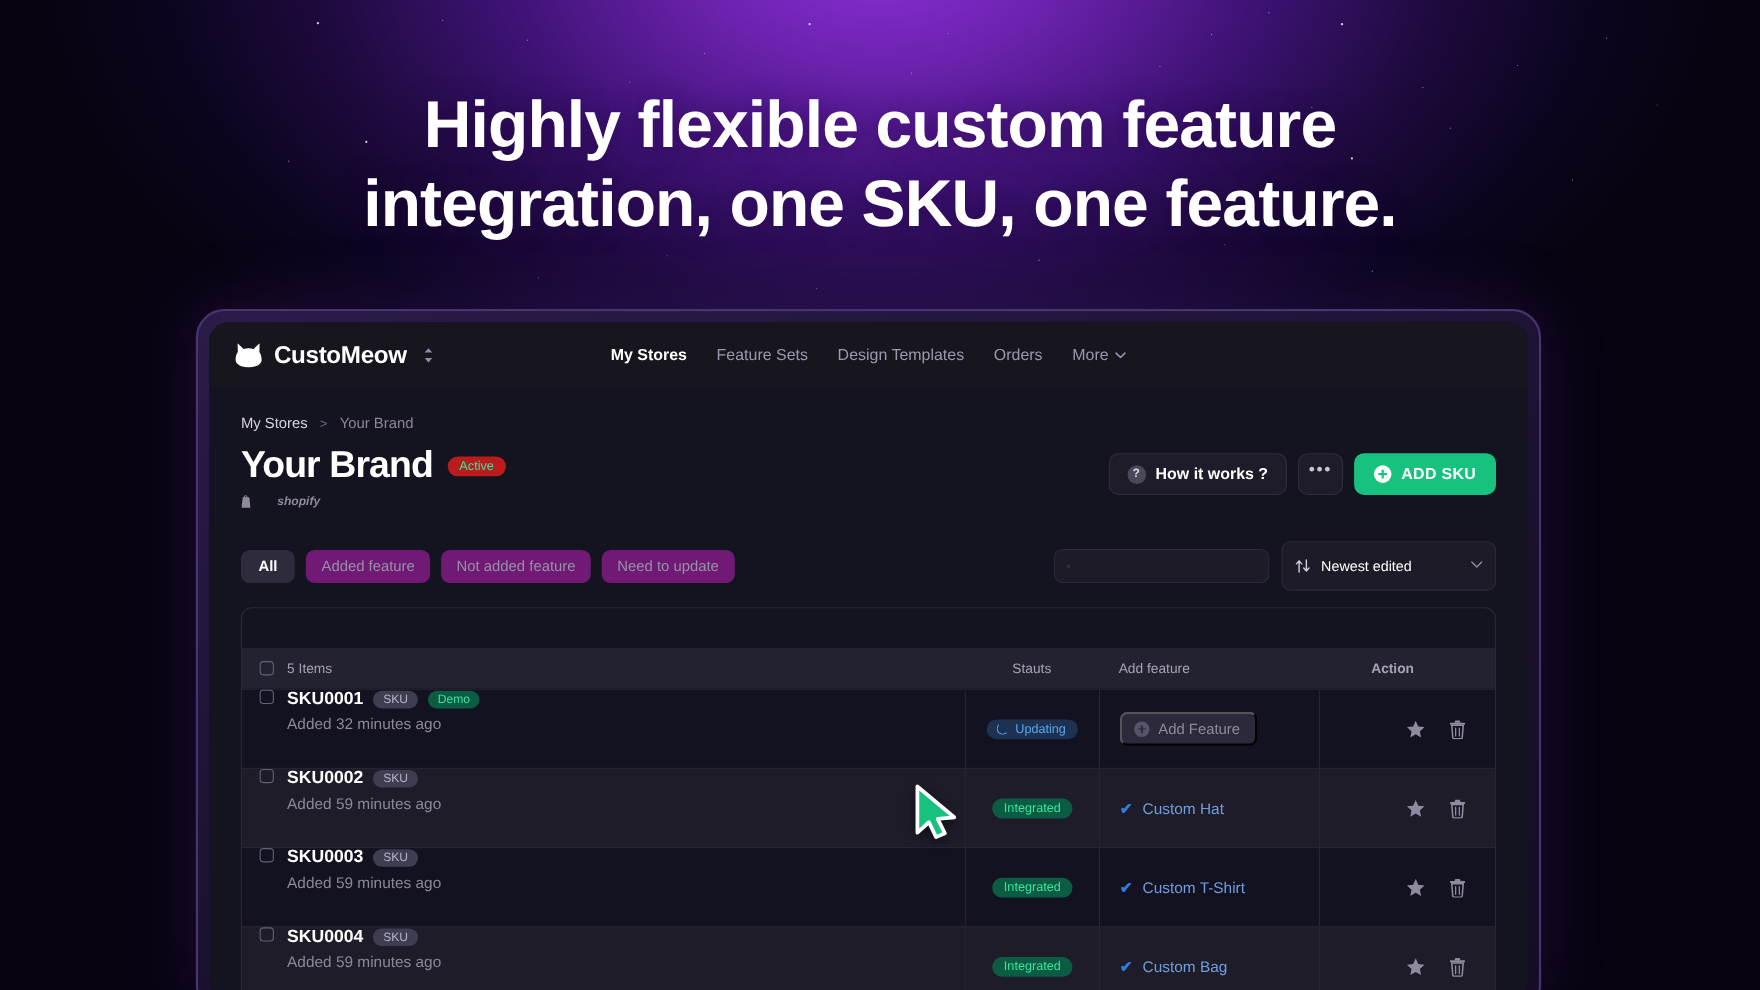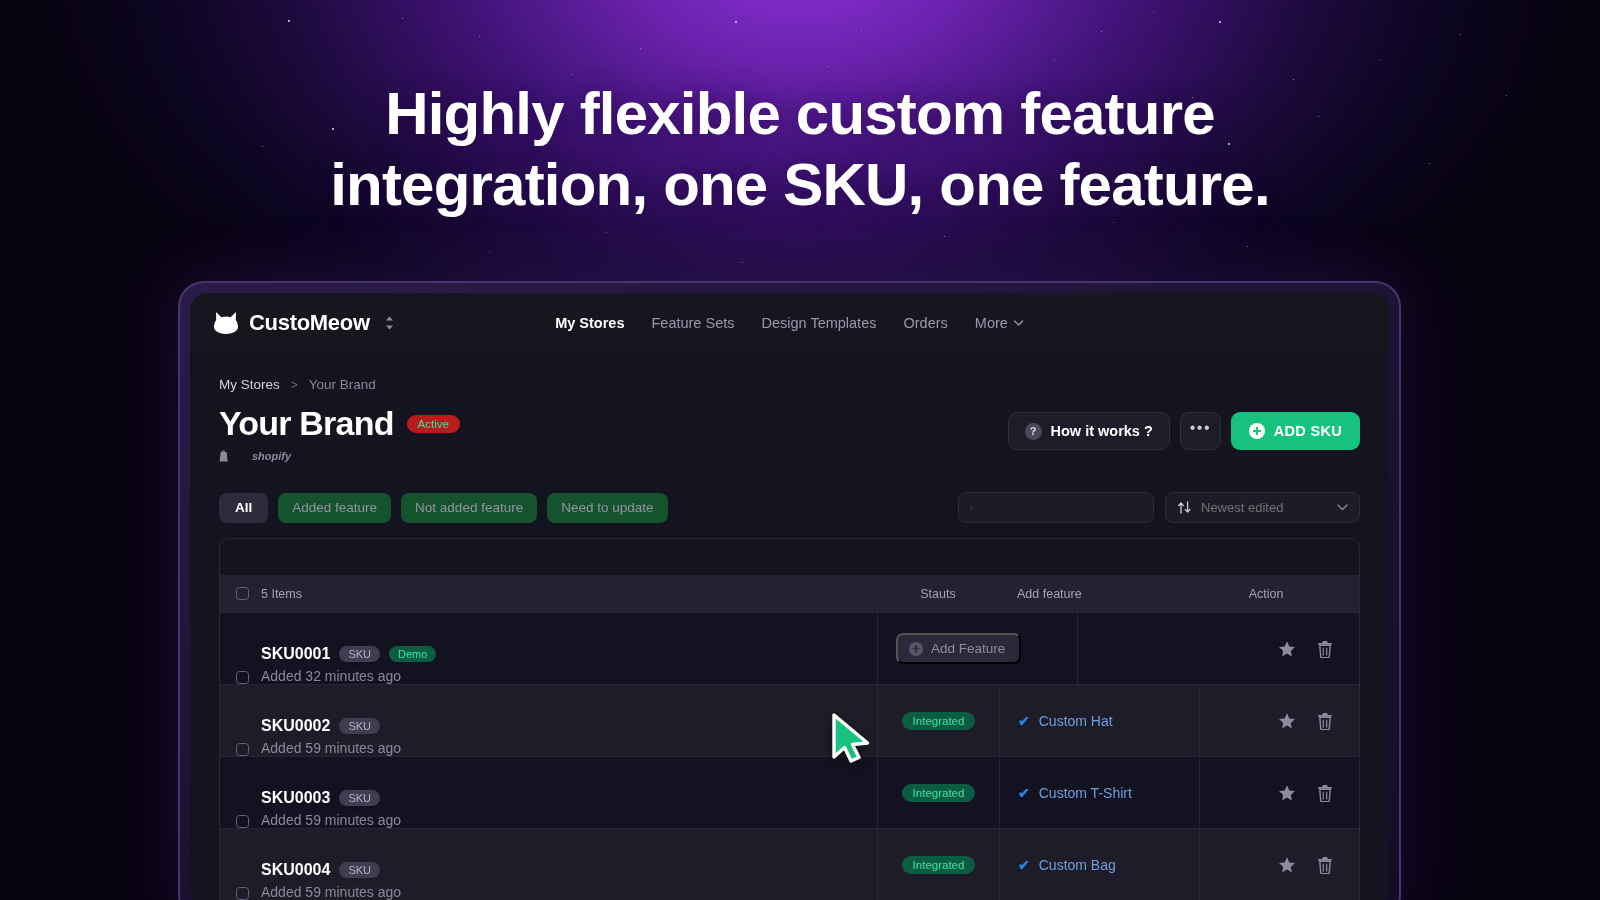--- a/index.html
+++ b/index.html
@@ -168,43 +168,43 @@
     left: 50%; top: 50%; transform: translate(-50%,-50%);
   }
   .plus-circle::before { width: 8px; height: 2px; }
   .plus-circle::after { width: 2px; height: 8px; }
 
   
   .filterrow { display: flex; align-items: center; margin-top: 30px; }
   .chips { display: flex; gap: 10px; }
   .chip {
     height: 30px; border-radius: 8px;
-    background: #14532d; color: #9592a6;
+    background: #701a75; color: #9592a6;
     display: flex; align-items: center; padding: 0 14px;
     font-size: 13.5px;
   }
   .chip.active { background: #2e2c3c; color: #ffffff; font-weight: 700; padding: 0 16px; }
 
   .tools { margin-left: auto; display: flex; align-items: center; gap: 11px; }
   .search {
     width: 196px; height: 31px; border-radius: 8px;
     background: #1c1b27; border: 1px solid #2c2a3a;
     display: flex; align-items: center; padding: 0 11px;
   }
   .search input {
     flex: 1; background: transparent; border: none; outline: none;
     color: #d9d7e4; font-size: 12.5px; margin-left: 8px;
     font-family: "Liberation Sans", sans-serif;
   }
   .search input::placeholder { color: #6a6779; }
   .sortsel {
-    width: 195px; height: 31px; border-radius: 8px;
+    width: 195px; height: 45px; border-radius: 8px;
     background: #1c1b27; border: 1px solid #2c2a3a;
     display: flex; align-items: center; gap: 9px; padding: 0 11px;
-    color: #737373; font-size: 13px;
+    color: #ffffff; font-size: 13px;
   }
   .sort-arrows { display: flex; color: #cecbdd; font-size: 12px; letter-spacing: -2px; }
   .chev { margin-left: auto; color: #8d8a9e; font-size: 10px; }
 
   
   .table {
     margin-top: 15px;
     border: 1px solid #2a2836;
     border-radius: 10px 10px 0 0;
     overflow: hidden;
@@ -215,30 +215,30 @@
     color: #a5a2b5; font-size: 12.5px; margin-top: 36px;
   }
   .cbx {
     width: 13px; height: 13px; border-radius: 3.5px;
     border: 1.4px solid #62607a; background: transparent;
     flex: 0 0 auto;
   }
   .th-items { display: flex; align-items: center; gap: 12px; padding-left: 16px; width: 657px; }
   .th-status { width: 122px; text-align: center; }
   .th-feat { width: 200px; padding-left: 18px; }
-  .th-action { flex: 1; text-align: center; padding-right: 26px; }
+  .th-action { flex: 1; text-align: center; padding-right: 26px; font-weight: bold; }
 
   .trow {
     display: flex; align-items: stretch; min-height: 72px;
     border-top: 1px solid #282634;
   }
   .trow.alt { background: #1d1c28; }
   .trow.plain { background: #131220; }
   .cell-main {
-    width: 657px; display: flex; align-items: flex-end; gap: 12px; padding-left: 16px;
+    width: 657px; display: flex; align-items: flex-start; gap: 12px; padding-left: 16px;
   }
   .sku-block { display: flex; flex-direction: column; gap: 5px; }
   .sku-line { display: flex; align-items: center; gap: 9px; }
   .sku-id { color: #ffffff; font-size: 16px; font-weight: 700; }
   .tag {
     background: #3f3d52; color: #b6b3c7;
     border-radius: 9px; padding: 2px 9px; font-size: 11px;
   }
   .tag.demo { background: #0c5c43; color: #3ae39d; }
   .sku-sub { color: #8b8899; font-size: 14px; }
@@ -458,20 +458,26 @@
               <span class="cbx"></span>
               <span class="sku-block">
                 <span class="sku-line">
                   <span class="sku-id">SKU0001</span>
                   <span class="tag">SKU</span>
                   <span class="tag demo">Demo</span>
                 </span>
                 <span class="sku-sub">Added 32 minutes ago</span>
               </span>
             </div>
+            <div class="cell-status">
+              <span class="pill-updating">
+                <span class="spinner"></span>
+                <span>Updating</span>
+              </span>
+            </div>
             <div class="cell-feature">
               <button class="btn-addfeat">
                 <span class="plus-dim"></span>
                 <span>Add Feature</span>
               </button>
             </div>
             <div class="cell-action">
               <svg class="ico-star" viewBox="0 0 20 19">
                   <path d="M10 0.8 L12.6 6.6 L18.9 7.3 L14.2 11.6 L15.5 17.8 L10 14.6 L4.5 17.8 L5.8 11.6 L1.1 7.3 L7.4 6.6 Z" fill="#8e8b9f"></path>
                 </svg>

